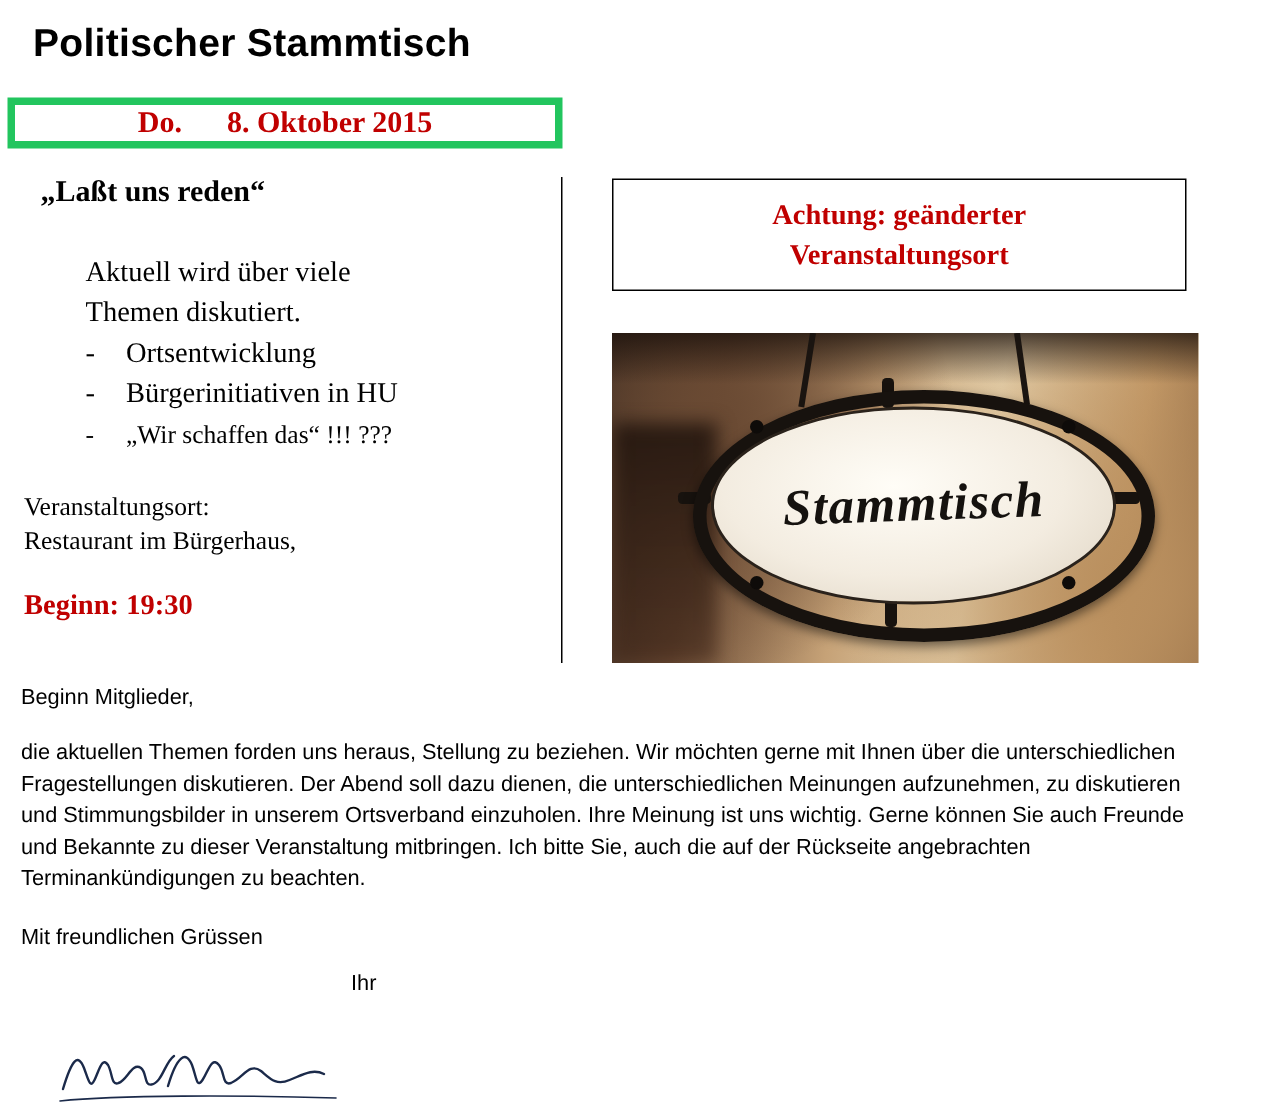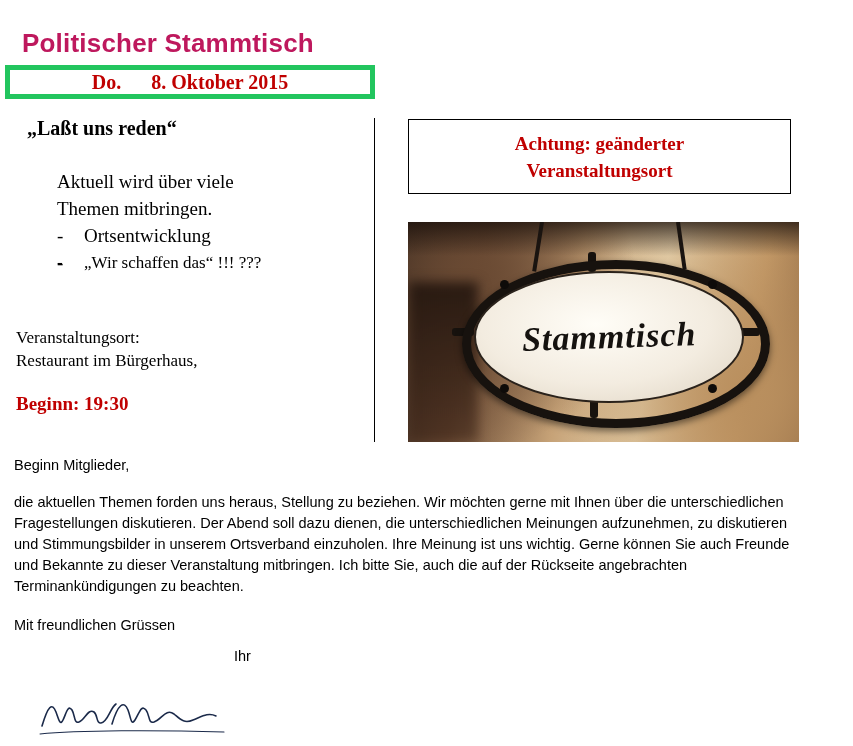--- a/index.html
+++ b/index.html
@@ -19,26 +19,26 @@
   .page {
     position: relative;
     width: 853px;
     height: 746px;
   }
 
   
   .doc-title {
     position: absolute;
     left: 22px;
-    top: 28px;
+    top: 13px;
     font-family: "Liberation Sans", sans-serif;
     font-size: 26px;
     font-weight: bold;
     letter-spacing: 0.2px;
-    color: #be185d;
+    color: #000000;
     white-space: nowrap;
   }
 
   .date-box {
     position: absolute;
     left: 5px;
     top: 65px;
     width: 370px;
     height: 34px;
     border: 5px solid #22c55e;
@@ -286,28 +286,29 @@
   <div class="date-box">
     <div class="date-inner">
       <span class="date-text">Do.      8. Oktober 2015</span>
     </div>
   </div>
 
   <div class="quote-heading">„Laßt uns reden“</div>
 
   <div class="left-body">
     <div class="line">Aktuell wird über viele</div>
-    <div class="line">Themen mitbringen.</div>
+    <div class="line">Themen diskutiert.</div>
     <ul class="bullets">
       <li>
         <span class="dash">-</span>
         <span>Ortsentwicklung</span>
       </li>
       <li>
         <span class="dash">-</span>
+        <span>Bürgerinitiativen in HU</span>
       </li>
       <li class="small">
         <span class="dash">-</span>
         <span>„Wir schaffen das“ !!! ???</span>
       </li>
     </ul>
   </div>
 
   <div class="venue-block">
     <div>Veranstaltungsort:</div>

